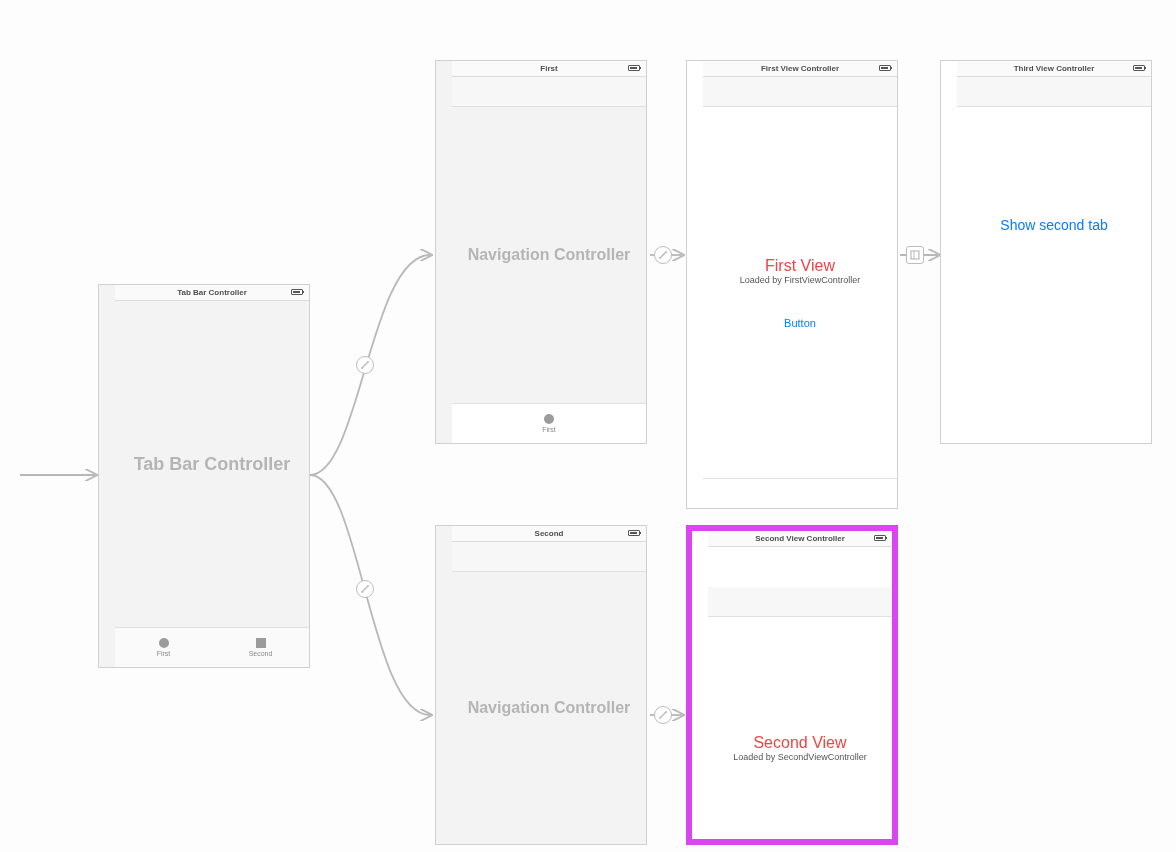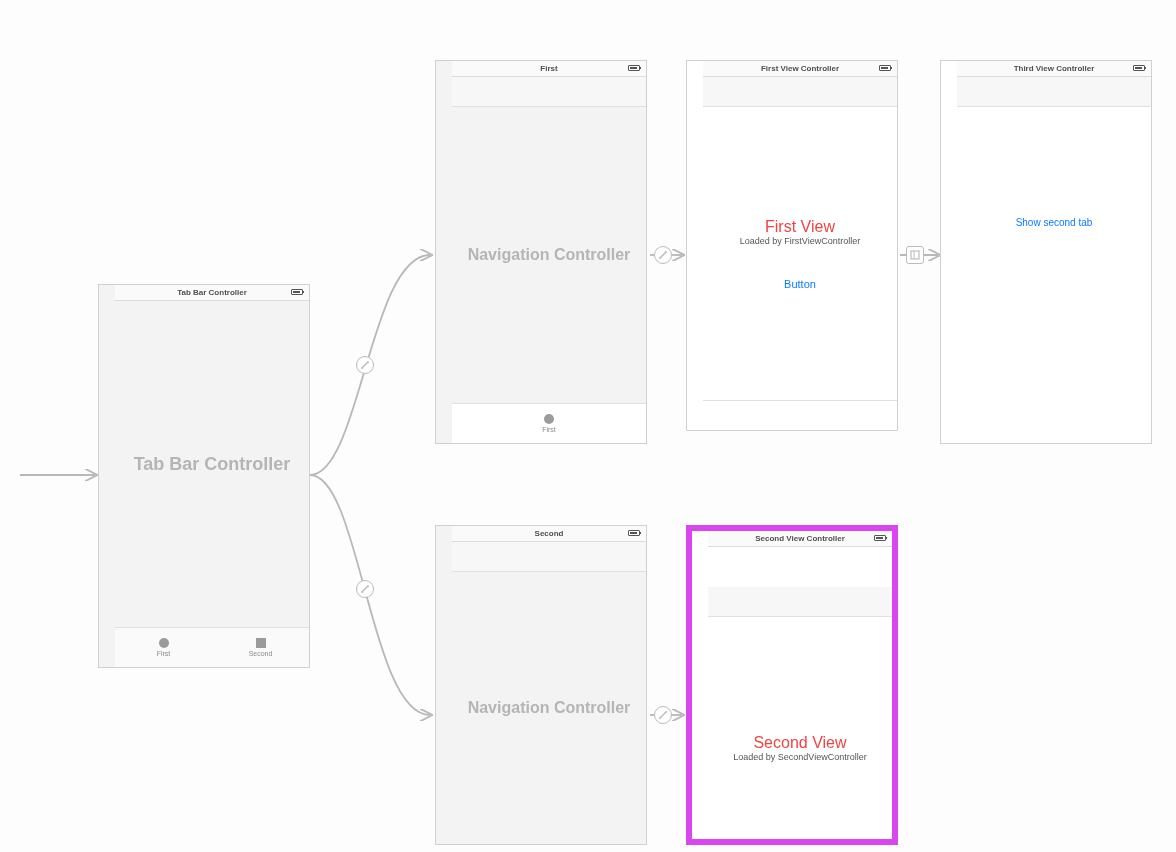--- a/index.html
+++ b/index.html
@@ -215,42 +215,42 @@
     <div class="center-label" style="font-size:16px;">Navigation Controller</div>
   </div>
   <div class="tabbar white">
     <div class="tabitem">
       <div class="tabicon-circle"></div>
       <div class="tablabel">First</div>
     </div>
   </div>
 </div>
 
-<div class="scene" style="left:686px; top:60px; width:212px; height:371px;">
+<div class="scene" style="left:686px; top:60px; width:212px; height:449px;">
   <div class="scene-title">
     <span>First View Controller</span>
     <span class="battery"></span>
   </div>
   <div class="navbar"></div>
   <div class="content">
     <div class="big-black">First View</div>
     <div class="subtitle">Loaded by FirstViewController</div>
     <div class="link-button" style="margin-top:32px;">Button</div>
   </div>
   <div class="tabbar white" style="height:30px;"></div>
 </div>
 
 <div class="scene" style="left:940px; top:60px; width:212px; height:384px;">
   <div class="scene-title">
     <span>Third View Controller</span>
     <span class="battery"></span>
   </div>
   <div class="navbar"></div>
   <div class="content" style="justify-content:flex-start; padding-top:110px;">
-    <div class="link-button" style="font-size:10px;">Show second tab</div>
+    <div class="link-button" style="font-size:14px;">Show second tab</div>
   </div>
 </div>
 
 <div class="scene dimmed" style="left:435px; top:525px; width:212px; height:320px;">
   <div class="scene-title">
     <span>Second</span>
     <span class="battery"></span>
   </div>
   <div class="navbar"></div>
   <div class="content">

